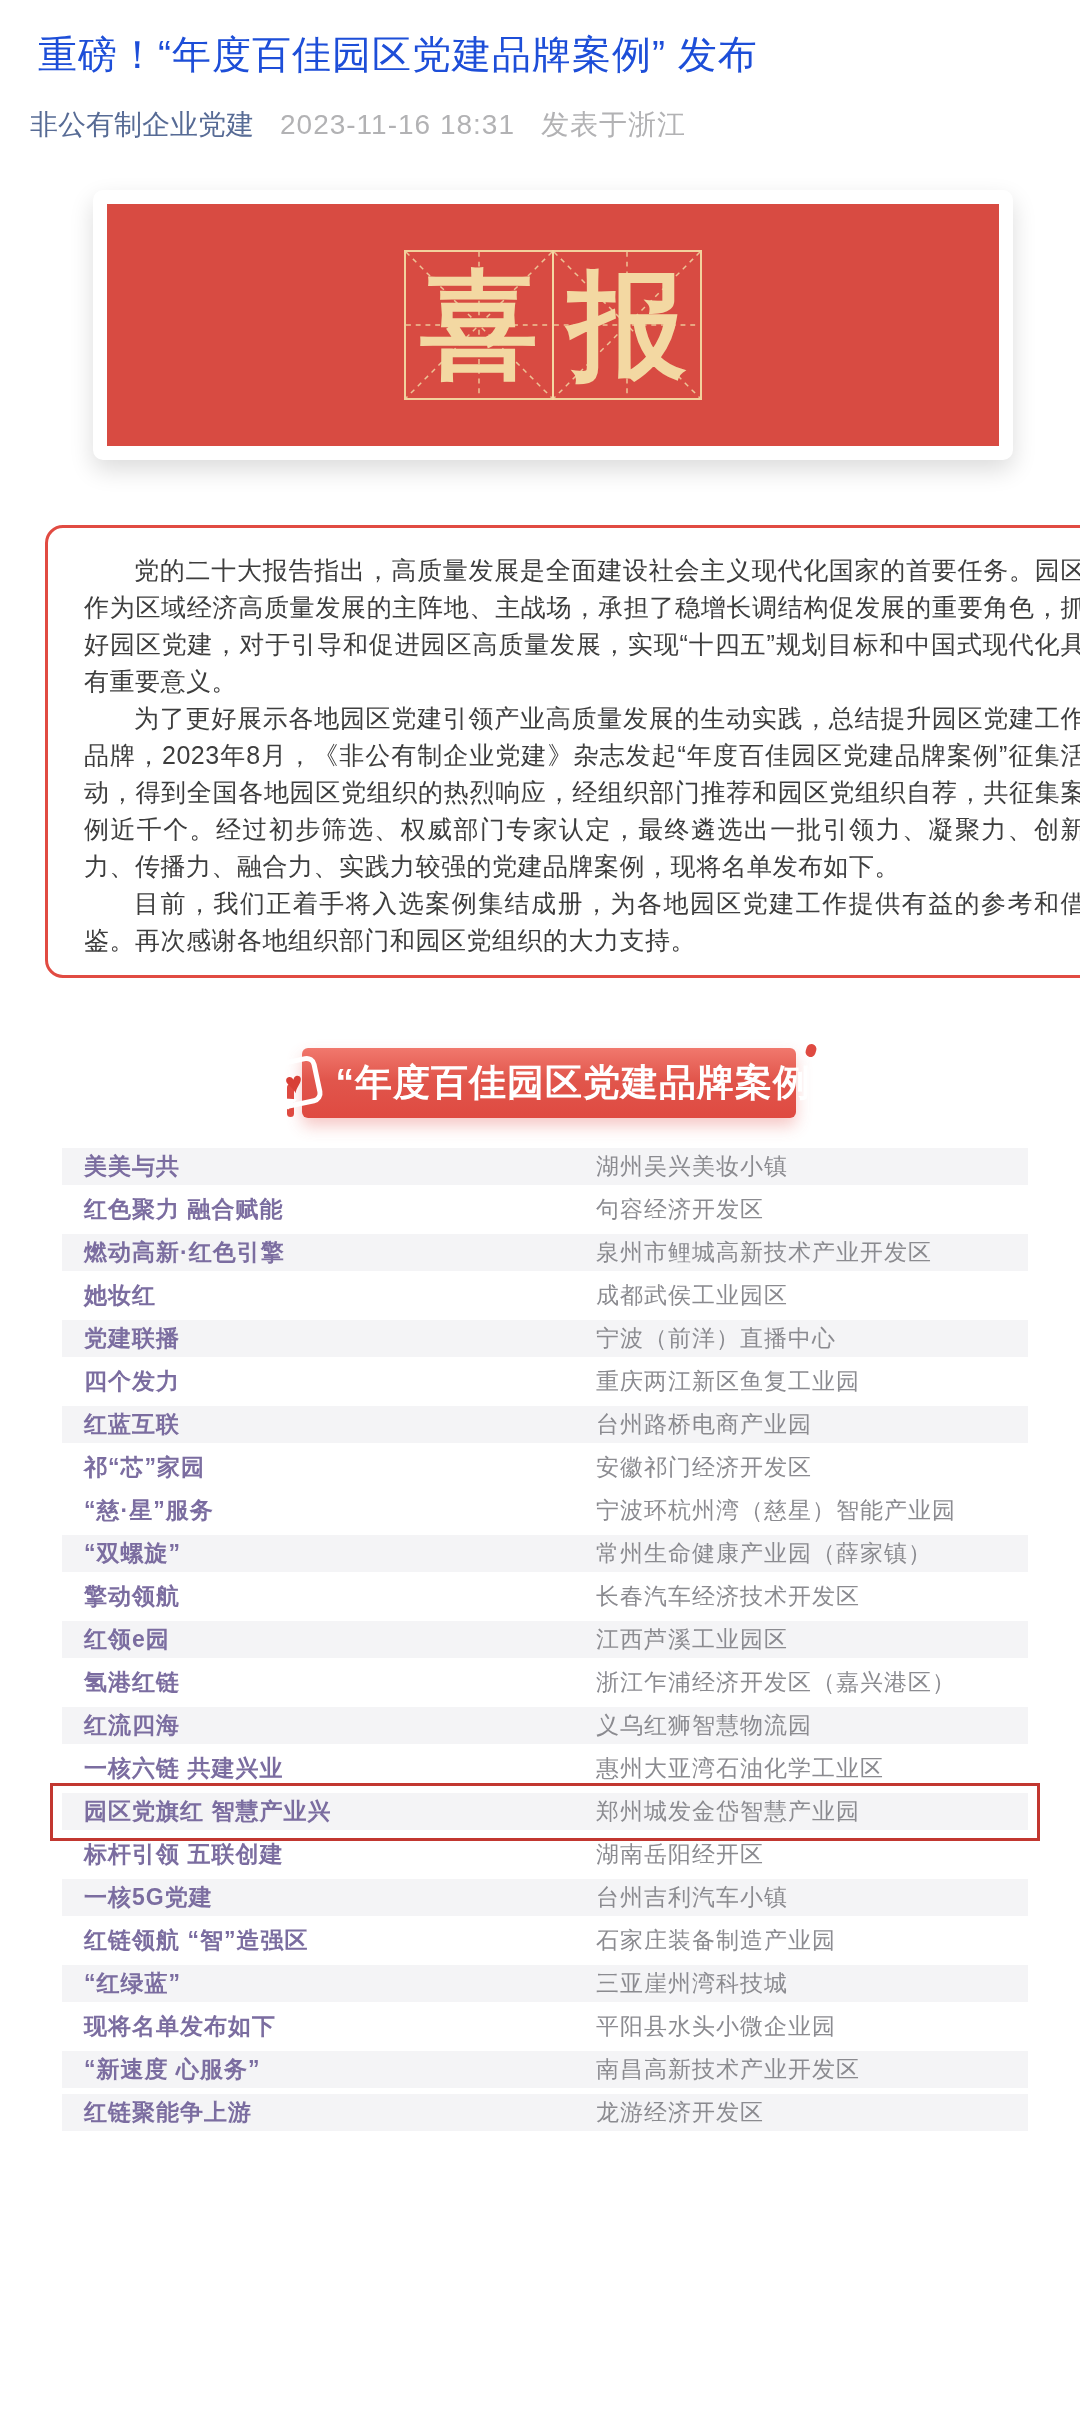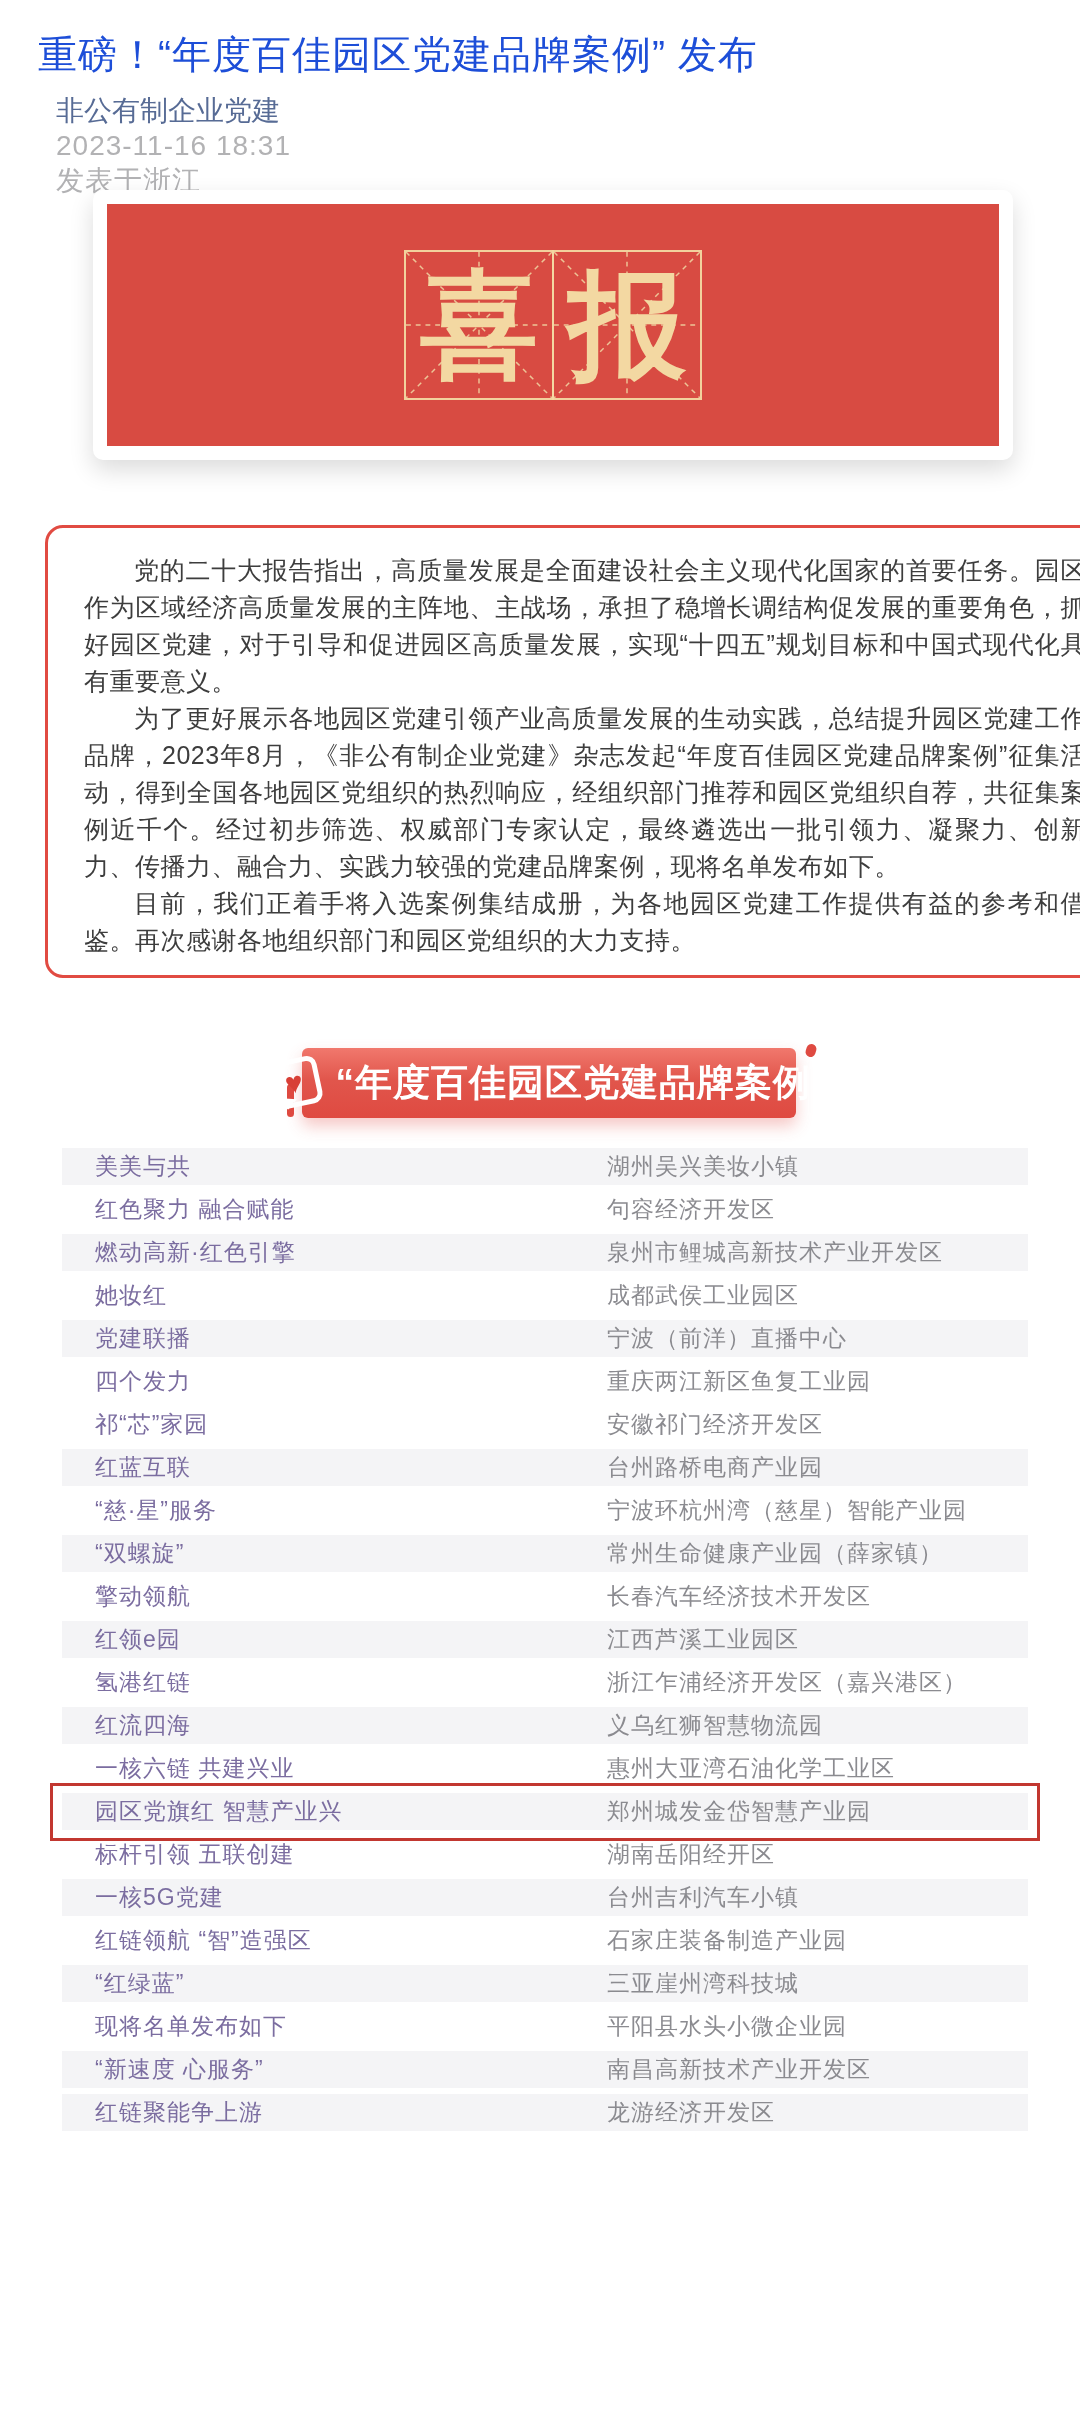--- a/index.html
+++ b/index.html
@@ -3,21 +3,21 @@
 <meta charset="utf-8">
 <style>
   html,body{margin:0;padding:0;background:#ffffff;}
   body{width:1080px;height:2429px;position:relative;overflow:hidden;
        font-family:"Liberation Sans","DejaVu Sans",sans-serif;}
   .canvas{position:absolute;inset:0;background:#ffffff;}
 
   
   .article-title{position:absolute;left:30px;top:22px;width:1000px;
     font-size:39px;font-weight:500;color:#1d4ed8;letter-spacing:1px;line-height:1.3;margin:8px;}
-  .byline{position:absolute;left:30px;top:92px;font-size:28px;display:flex;align-items:baseline;flex-direction:column;}
+  .byline{position:absolute;left:30px;top:106px;font-size:28px;display:flex;align-items:baseline;}
   .byline .source{color:#576b95;text-decoration:none;font-weight:500;cursor:pointer;}
   .byline .meta{color:#b2b2b4;margin-left:26px;letter-spacing:1px;}
 
   
   .banner-card{position:absolute;left:93px;top:190px;width:920px;height:270px;background:#ffffff;
     border-radius:10px;box-shadow:0 10px 24px rgba(0,0,0,0.14);}
   .banner-red{position:absolute;left:14px;top:14px;right:14px;bottom:14px;background:#d84b42;
     display:flex;align-items:center;justify-content:center;}
   .grid-box{position:relative;width:150px;height:150px;border:2px solid rgba(243,216,162,0.95);box-sizing:border-box;}
   .grid-box + .grid-box{margin-left:-2px;}
@@ -43,21 +43,21 @@
     transform:rotate(-12deg);display:flex;align-items:center;justify-content:center;margin-right:16px;flex:none;}
   .bubble .tail{position:absolute;left:2px;bottom:-14px;width:0;height:0;
     border:8px solid transparent;border-top:11px solid #ffffff;transform:rotate(16deg);}
   .bubble .heart{font-size:30px;color:#d83f36;line-height:1;transform:rotate(3deg);}
   .badge-text{color:#ffffff;font-size:37px;font-weight:700;letter-spacing:1px;white-space:nowrap;}
 
   
   .brand-table{position:absolute;left:62px;top:1142px;width:966px;}
   .row{height:37px;margin:6px 0;display:flex;align-items:center;position:relative;}
   .row.striped{background:#f4f4f6;}
-  .row .brand{margin-left:33px;width:488px;flex:none;font-size:23px;font-weight:400;
+  .row .brand{margin-left:22px;width:488px;flex:none;font-size:23px;font-weight:700;
     color:#7b6da0;letter-spacing:1px;white-space:nowrap;}
   .row .park{font-size:23px;color:#8b8b90;letter-spacing:1px;white-space:nowrap;margin-left:24px;}
   .row.highlighted::after{content:'';position:absolute;left:-12px;right:-12px;top:-10px;bottom:-11px;
     border:3px solid #c23730;pointer-events:none;}
 </style>
 </head>
 <body>
 
 <div class="canvas">
 
@@ -129,27 +129,27 @@
       <span class="park">成都武侯工业园区</span>
     </div>
       <div class="row striped">
       <span class="brand">党建联播</span>
       <span class="park">宁波（前洋）直播中心</span>
     </div>
       <div class="row">
       <span class="brand">四个发力</span>
       <span class="park">重庆两江新区鱼复工业园</span>
     </div>
+      <div class="row striped">
+      <span class="brand">红蓝互联</span>
+      <span class="park">台州路桥电商产业园</span>
+    </div>
       <div class="row">
       <span class="brand">祁“芯”家园</span>
       <span class="park">安徽祁门经济开发区</span>
-    </div>
-      <div class="row striped">
-      <span class="brand">红蓝互联</span>
-      <span class="park">台州路桥电商产业园</span>
     </div>
       <div class="row">
       <span class="brand">“慈·星”服务</span>
       <span class="park">宁波环杭州湾（慈星）智能产业园</span>
     </div>
       <div class="row striped">
       <span class="brand">“双螺旋”</span>
       <span class="park">常州生命健康产业园（薛家镇）</span>
     </div>
       <div class="row">

